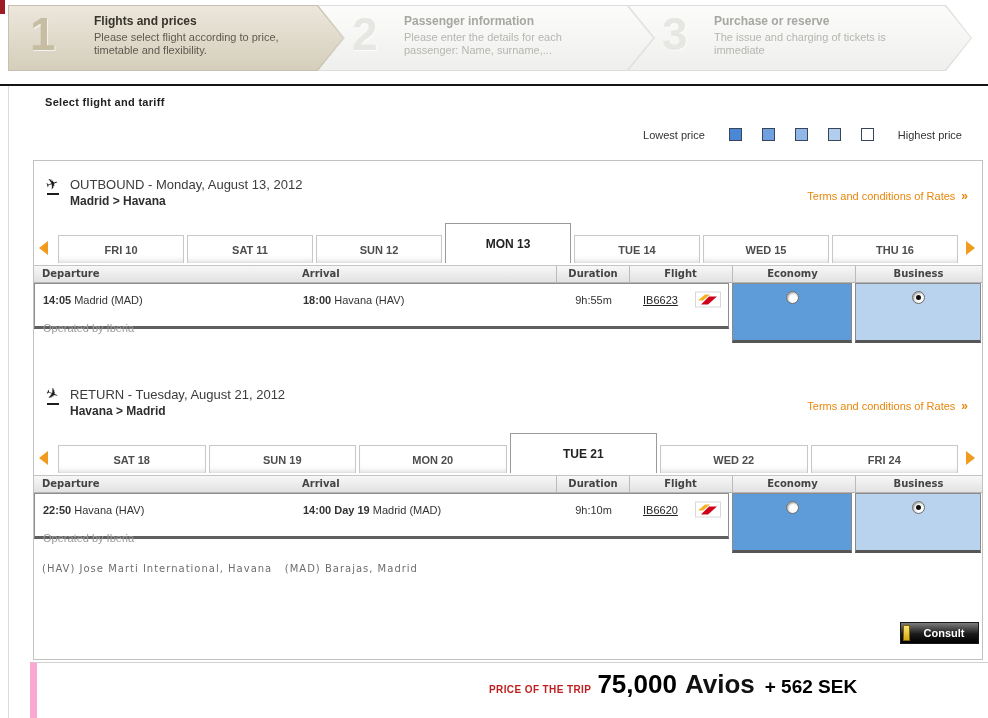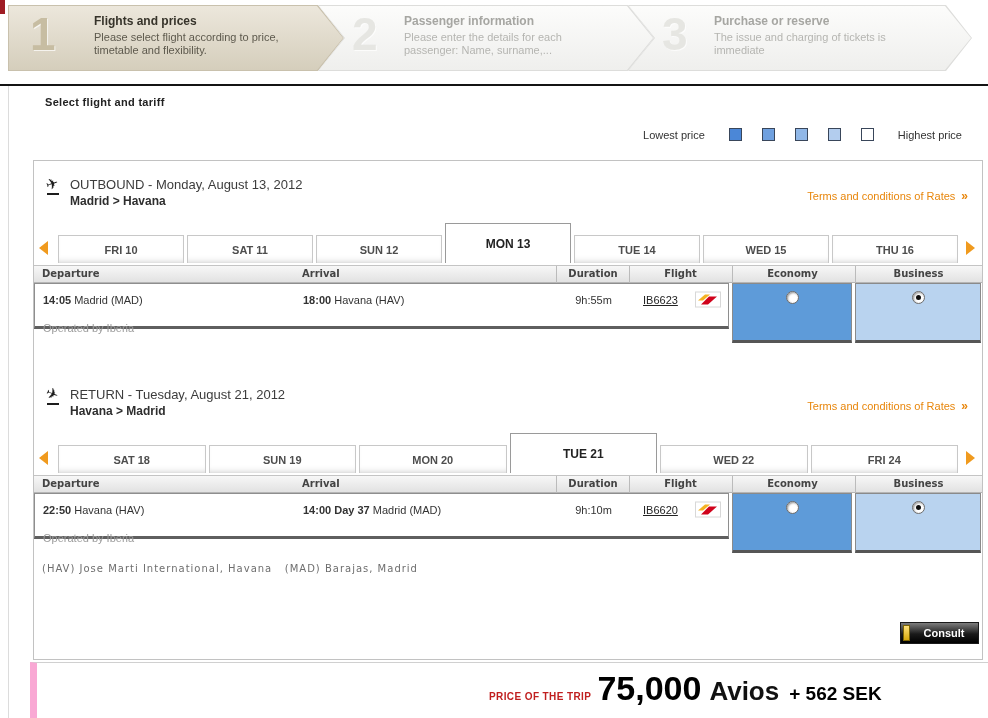--- a/index.html
+++ b/index.html
@@ -99,21 +99,21 @@
   .consult-btn { position:absolute; left:866px; top:461px; width:79px; height:22px; background:linear-gradient(#7d7d7d,#1a1a1a 55%,#000);
                  border:1px solid #1a1a1a; display:flex; align-items:center; cursor:pointer; }
   .consult-gold { width:7px; height:16px; margin-left:2px; background:linear-gradient(#ffe27a,#d7a90b); border:1px solid #7c6404; }
   .consult-label { flex:1; text-align:center; color:#fff; font-size:11px; font-weight:bold; }
 
   
   .price-area { position:absolute; left:30px; top:662px; width:958px; height:56px; background:#fff;
                 border-top:1px solid #d0d0d0; border-left:7px solid #f9a8d4; }
   .price-line { position:absolute; left:452px; top:6px; display:flex; align-items:baseline; }
   .price-label { font-size:10px; font-weight:bold; color:#c01f1f; letter-spacing:.4px; margin-right:6px; }
-  .price-points { font-size:34px; font-weight:bold; color:#000; }
+  .price-points { font-size:26px; font-weight:bold; color:#000; }
   .price-unit { font-size:26px; font-weight:bold; color:#111; margin-left:8px; }
   .price-plus { font-size:19px; font-weight:bold; color:#000; margin-left:10px; }
 </style>
 </head>
 <body>
 
 <div class="screen">
 
   <div class="corner-mark"></div>
 
@@ -243,21 +243,21 @@
         <span class="th th-arr">Arrival</span>
         <span class="th th-dur">Duration</span>
         <span class="th th-fli">Flight</span>
         <span class="th th-eco">Economy</span>
         <span class="th th-bus">Business</span>
       </div>
 
       <div class="frow">
         <div class="finfo">
           <span class="ftext f-dep"><span class="bold">22:50</span> <span>Havana (HAV)</span></span>
-          <span class="ftext f-arr"><span class="bold">14:00</span> <span class="bold">Day 37</span> <span>Madrid (MAD)</span></span>
+          <span class="ftext f-arr"><span class="bold">14:00</span> <span class="bold">Day 19</span> <span>Madrid (MAD)</span></span>
           <span class="ftext f-dur">9h:10m</span>
           <span class="ftext f-num">IB6620</span>
           <svg class="f-logo" viewBox="0 0 26 16">
             <rect x="0.5" y="0.5" width="25" height="15" fill="#ffffff" stroke="#d8d8d8"></rect>
             <path d="M3 9 L10 3 H15 L8 9 Z" fill="#f4b223"></path>
             <path d="M6 13 L14 5 H22 L13 13 Z" fill="#d0021b"></path>
           </svg>
           <span class="f-oper">Operated by Iberia</span>
         </div>
         <div class="fare-cell fare-eco" style="background-color: rgb(94, 155, 217);">

